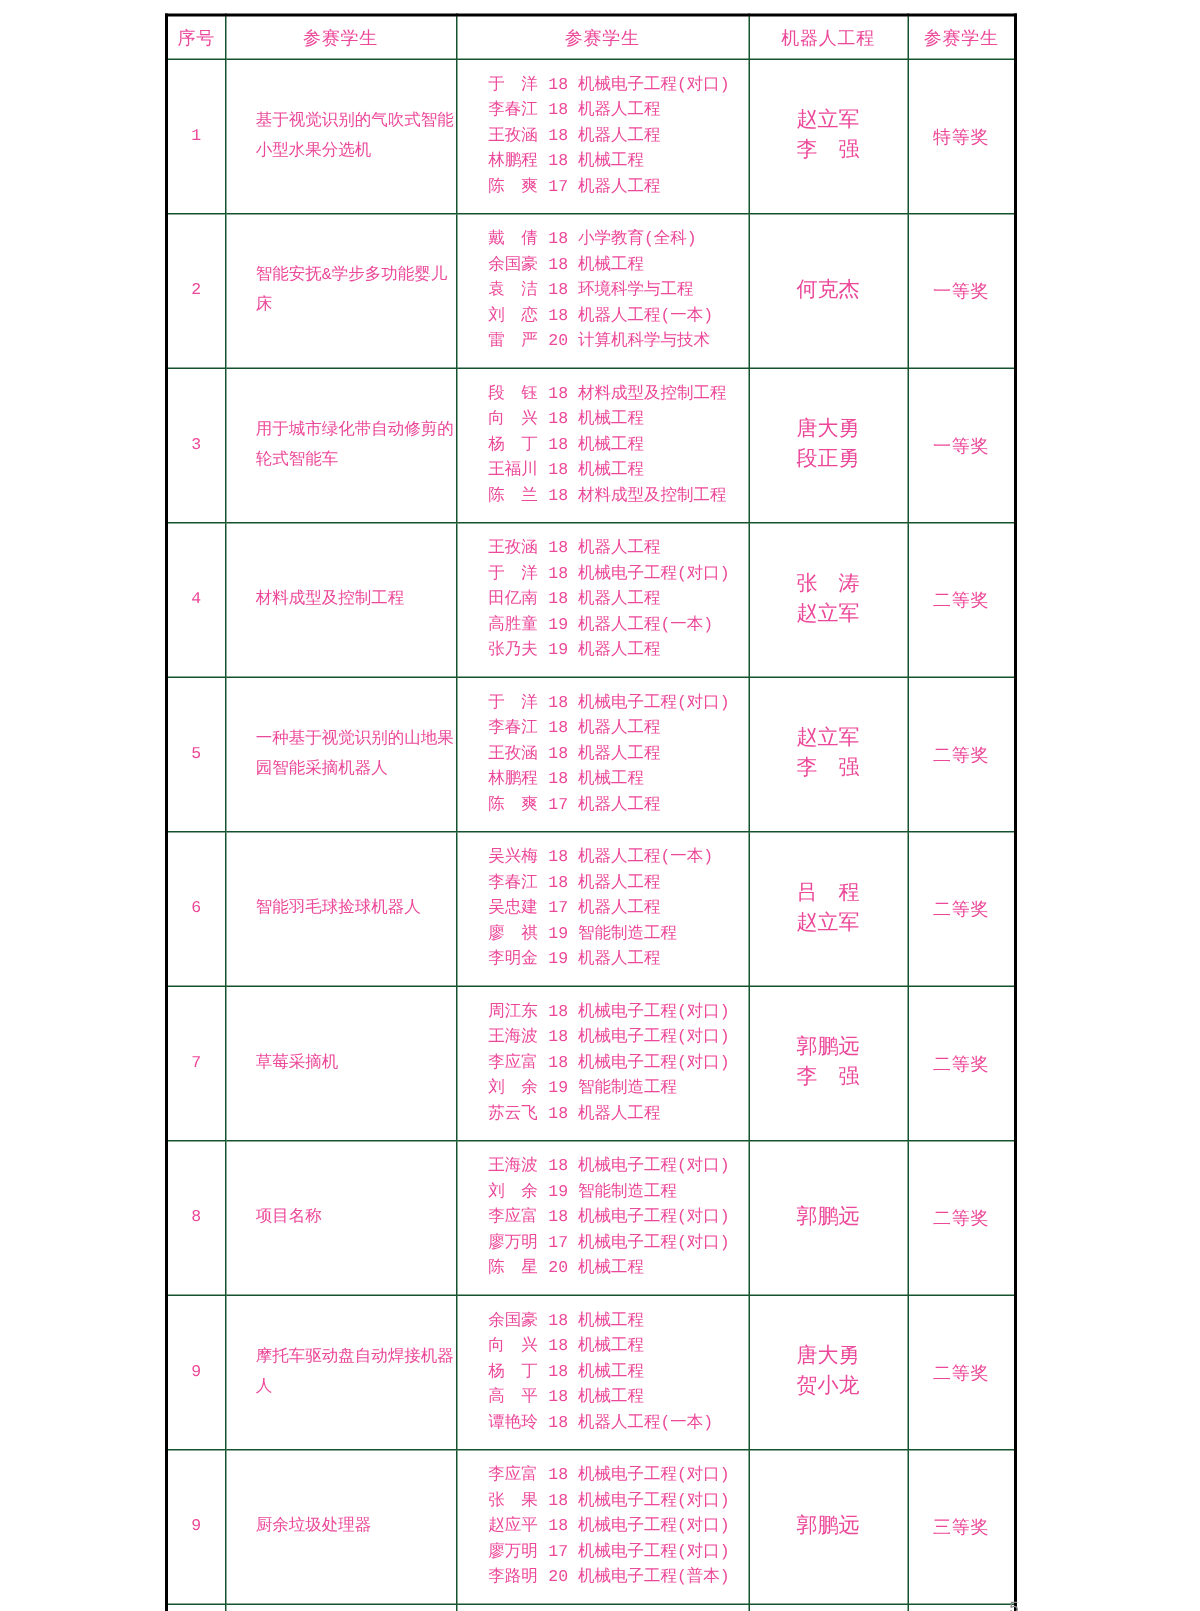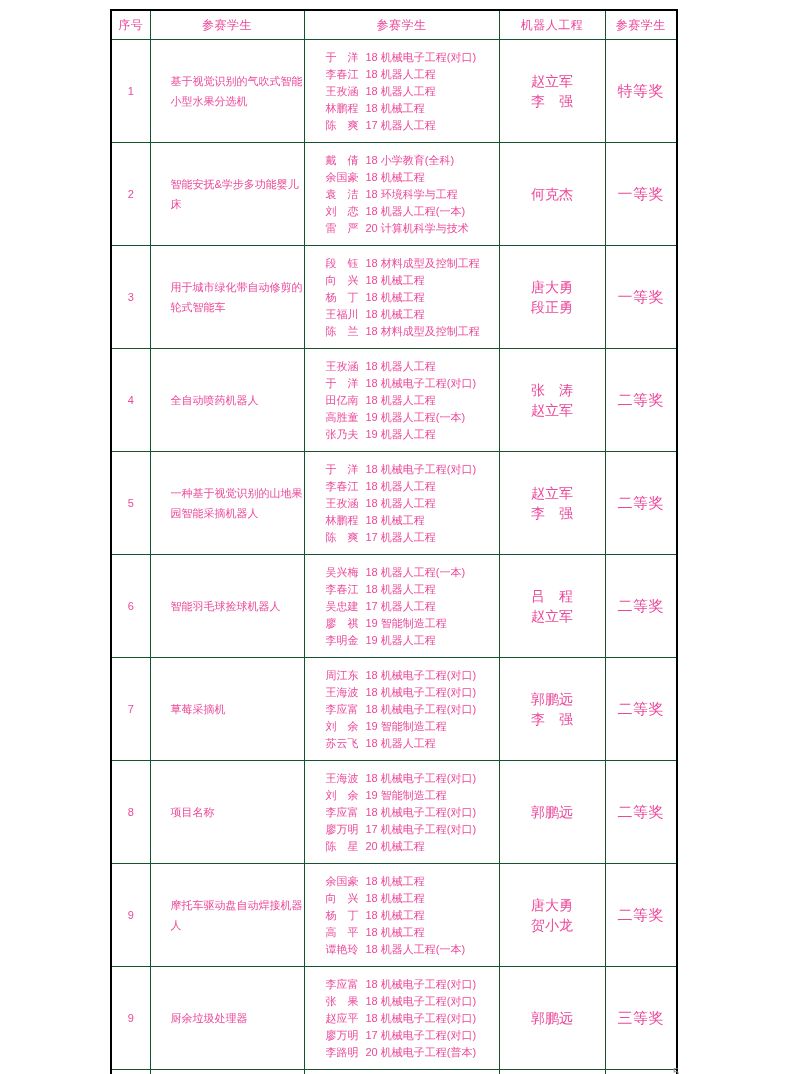--- a/index.html
+++ b/index.html
@@ -32,21 +32,21 @@
     color: #ec4899;
     overflow: hidden;
   }
   th.h {
     height: 26px;
     font-size: 12px;
     text-align: center;
     vertical-align: middle;
     letter-spacing: 0.5px;
   }
-  td { height: 94px; }
+  td { height: 94px; font-family: Liberation Mono, monospace; }
   td.no {
     text-align: center;
     vertical-align: middle;
     font-size: 11px;
   }
   td.project {
     text-align: left;
     vertical-align: middle;
     font-size: 11px;
     line-height: 20px;
@@ -70,21 +70,21 @@
   }
   td.teachers {
     text-align: center;
     vertical-align: middle;
     font-size: 14px;
   }
   .t-line { line-height: 20px; white-space: nowrap; }
   td.award {
     text-align: center;
     vertical-align: middle;
-    font-size: 15px;
+    font-size: 12px;
     letter-spacing: 0.5px;
   }
   .page-frag {
     position: absolute;
     left: 673px;
     top: 1066px;
     font-size: 11px;
     color: #8a8a8a;
   }
 </style>
@@ -152,21 +152,21 @@
             <div class="s-line"><span class="s-name">陈　兰</span><span class="s-prog">18 材料成型及控制工程</span></div>
           </td>
           <td class="teachers">
             <div class="t-line">唐大勇</div>
             <div class="t-line">段正勇</div>
           </td>
           <td class="award">一等奖</td>
         </tr>
         <tr>
           <td class="no">4</td>
-          <td class="project">全自动喷药机器人</td>
+          <td class="project">材料成型及控制工程</td>
           <td class="students">
             <div class="s-line"><span class="s-name">王孜涵</span><span class="s-prog">18 机器人工程</span></div>
             <div class="s-line"><span class="s-name">于　洋</span><span class="s-prog">18 机械电子工程(对口)</span></div>
             <div class="s-line"><span class="s-name">田亿南</span><span class="s-prog">18 机器人工程</span></div>
             <div class="s-line"><span class="s-name">高胜童</span><span class="s-prog">19 机器人工程(一本)</span></div>
             <div class="s-line"><span class="s-name">张乃夫</span><span class="s-prog">19 机器人工程</span></div>
           </td>
           <td class="teachers">
             <div class="t-line">张　涛</div>
             <div class="t-line">赵立军</div>

